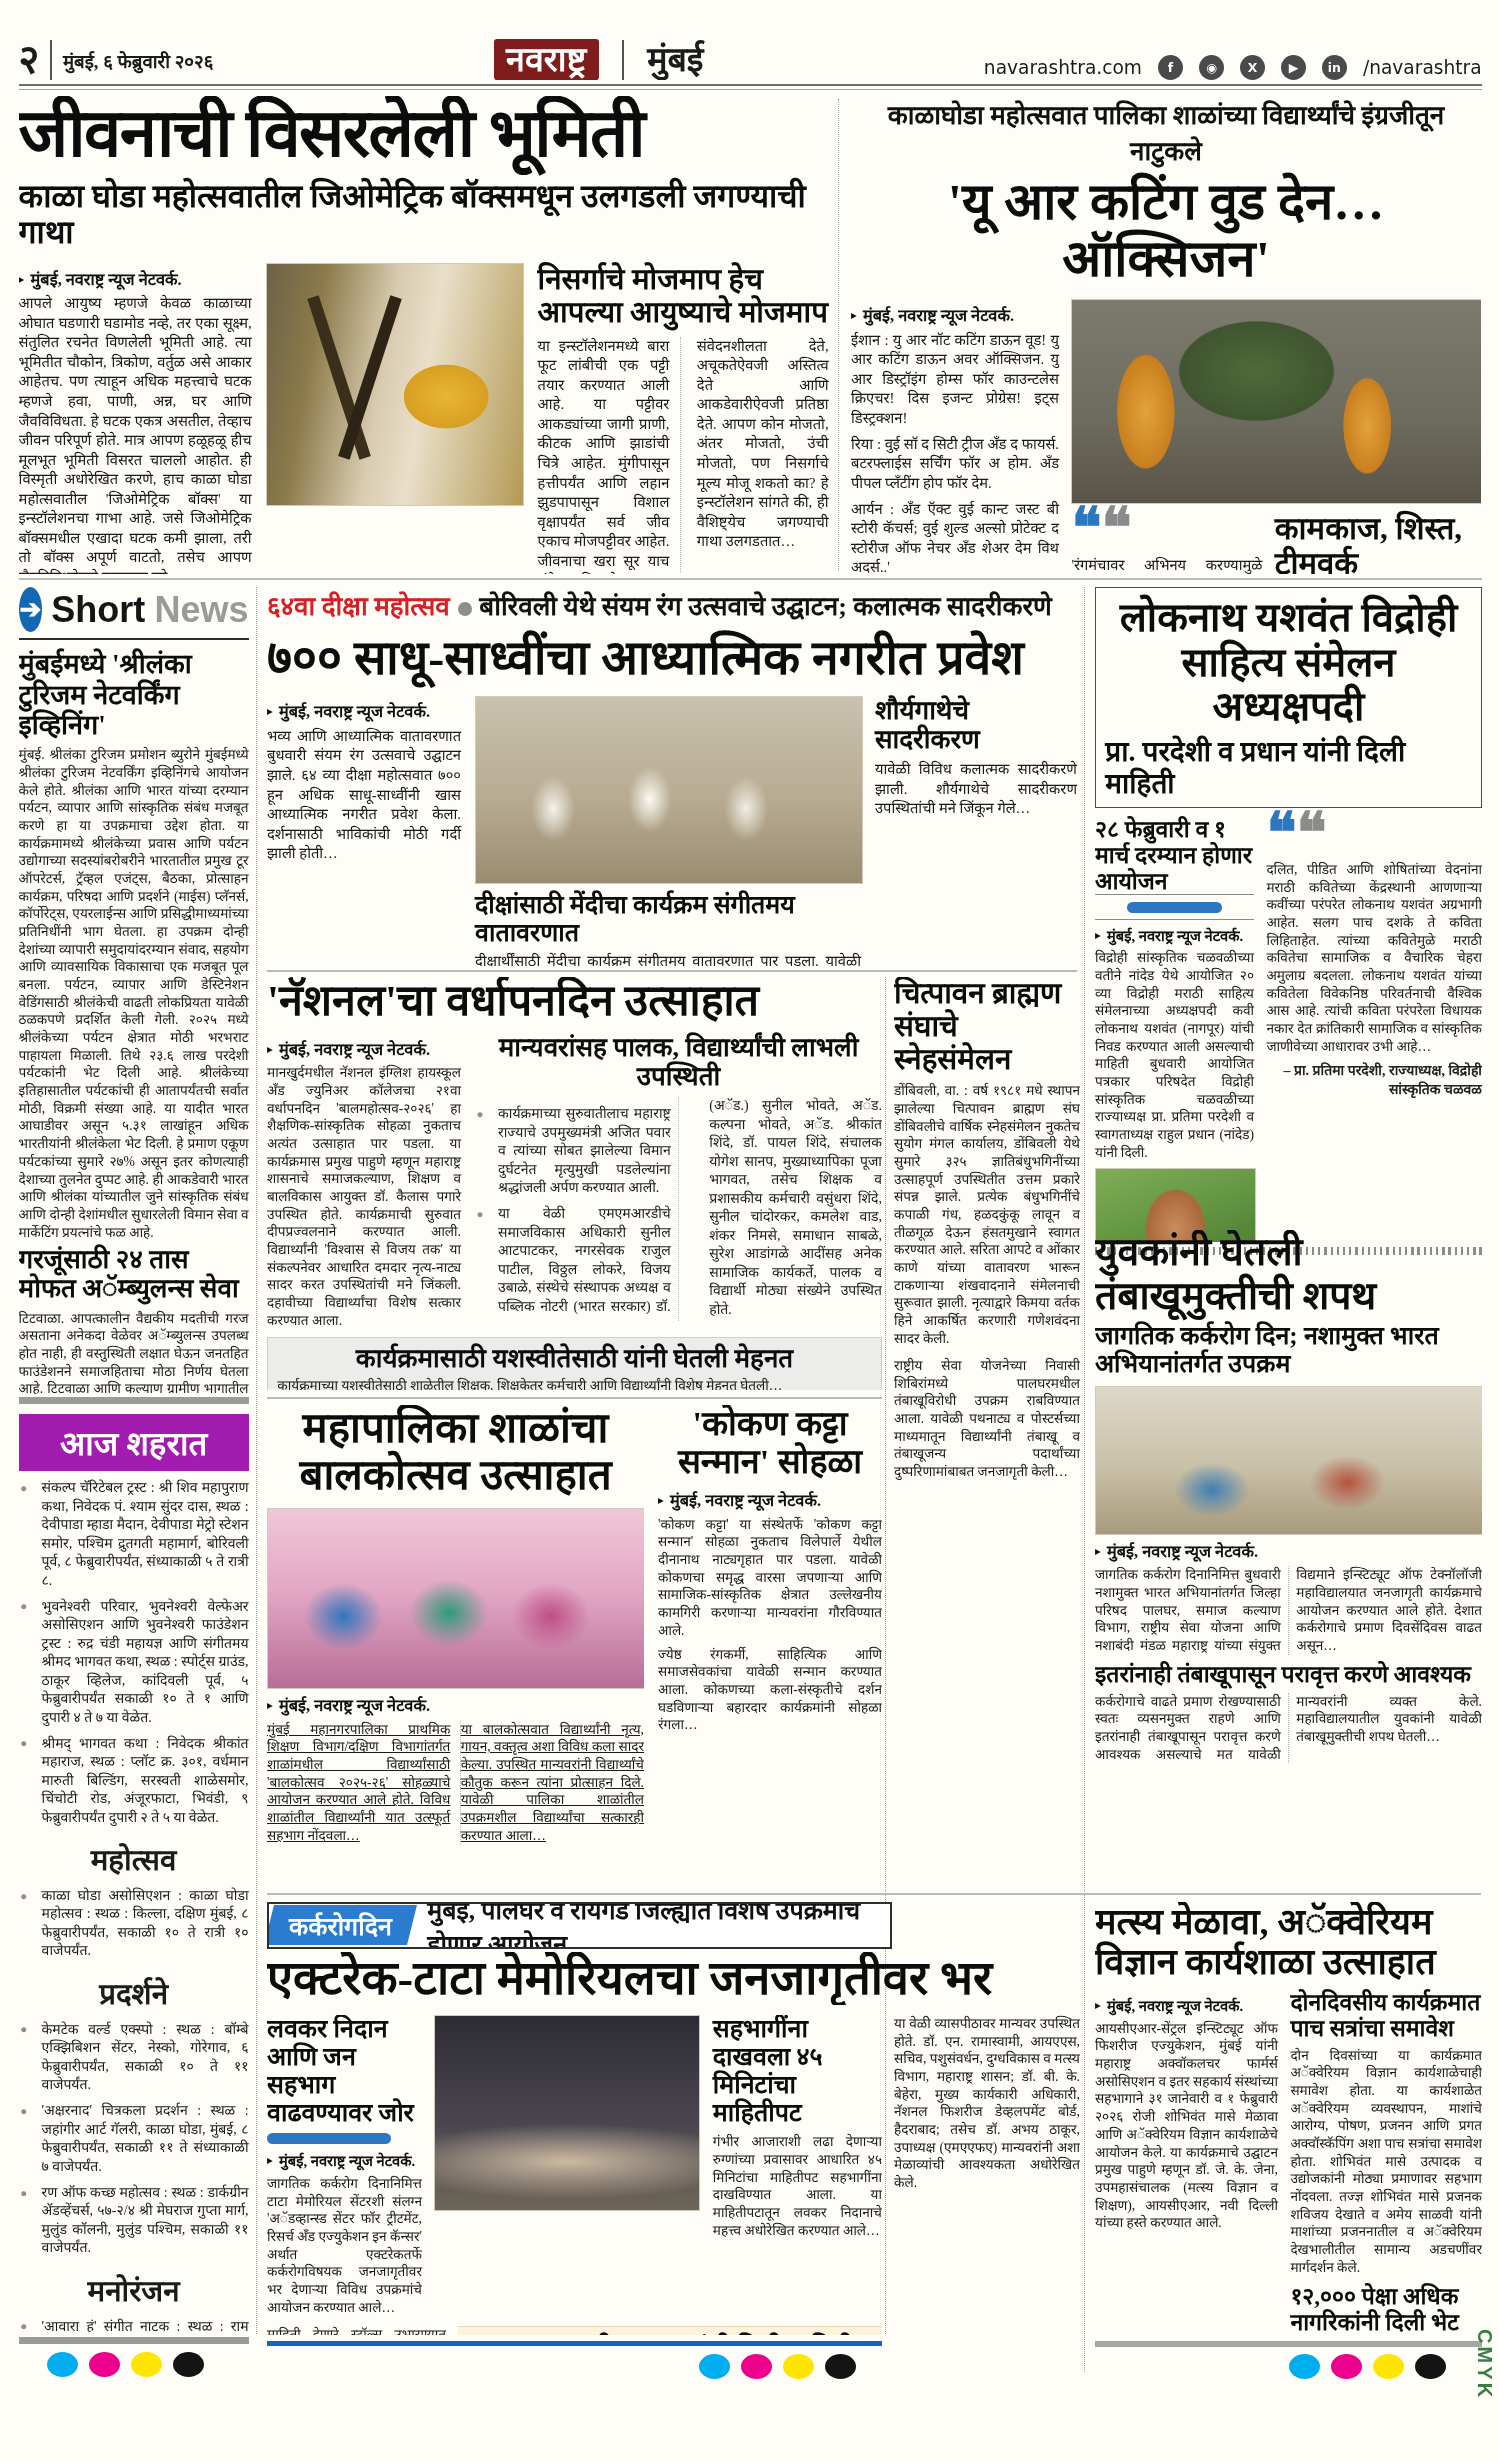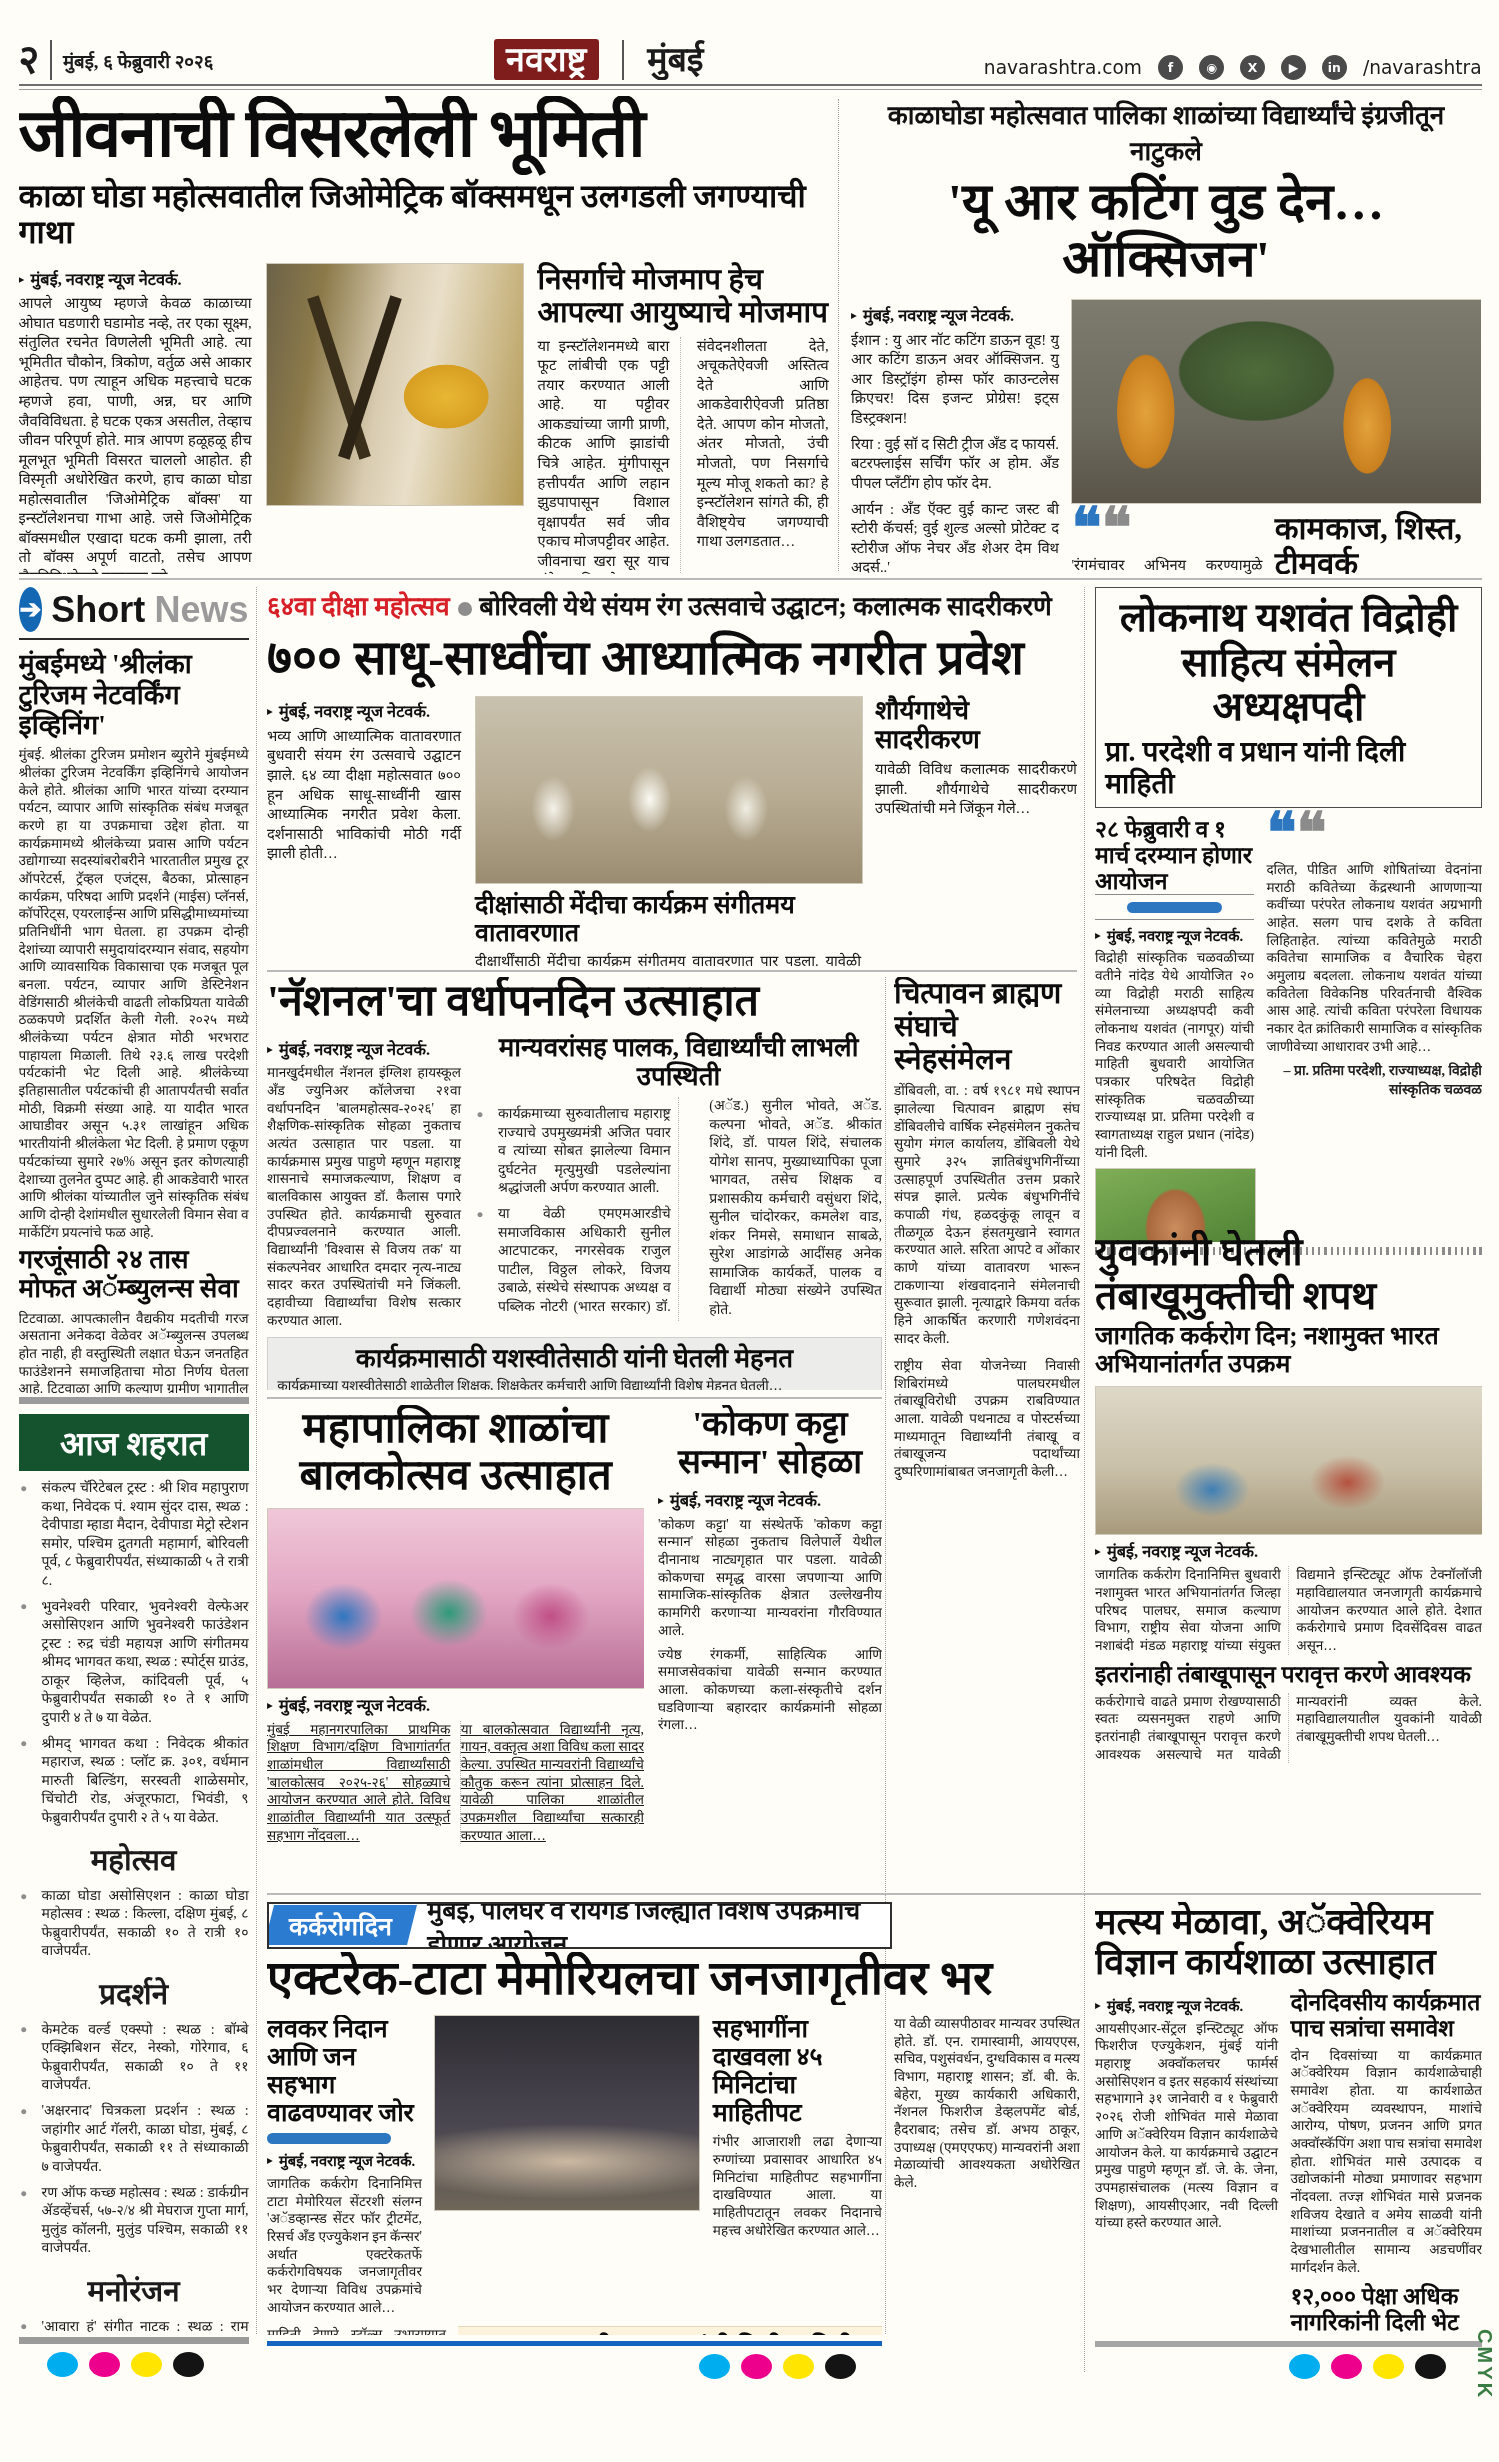--- a/index.html
+++ b/index.html
@@ -56,21 +56,21 @@
      linear-gradient(180deg,#ded8c8 0%, #c9c0a8 55%, #a89a7c 100%);}
   .ph-stage{background:
      radial-gradient(54px 47px at 20% 60%, #2f76c0 0%, transparent 72%),
      radial-gradient(54px 47px at 48% 58%, #2e9b7a 0%, transparent 72%),
      radial-gradient(54px 47px at 75% 60%, #c04f86 0%, transparent 72%),
      linear-gradient(180deg,#f0c7d8 0%, #e3a8c4 45%, #b86e96 100%);}
   .ph-hall{background:
      radial-gradient(233px 47px at 50% 75%, #cbb9a2 0%, transparent 80%),
      linear-gradient(180deg,#2e2c33 0%, #4a4650 55%, #6e6658 100%);}
   
-  .banner-blue{background:#14532d;color:#fff;text-align:center;font-weight:bold;font-size:33px;padding:6.2px 0;}
+  .banner-blue{background:#a21caf;color:#fff;text-align:center;font-weight:bold;font-size:33px;padding:6.2px 0;}
   .sn-head{display:flex;align-items:center;gap:9.3px;border-bottom:2.3px solid #2c2c2c;padding-bottom:6.2px;}
   .sn-icon{width:45px;height:45px;border-radius:50%;background:#1467b3;color:#fff;display:flex;align-items:center;justify-content:center;font-size:26px;font-weight:bold;}
   .sn-icon::before{content:"➔";}
   .sn-title-1{font-family:"Liberation Sans",sans-serif;font-weight:bold;font-size:36px;color:#151515;}
   .sn-title-2{font-family:"Liberation Sans",sans-serif;font-weight:bold;font-size:36px;color:#9a9a9a;}
   .lst{margin:0;padding:0;}
   .lst li{list-style:none;position:relative;padding-left:23px;margin:7.8px 0;font-size:14px;line-height:1.32;text-align:justify;}
   .lst li::before{content:"●";color:#8d8d8d;position:absolute;left:1.6px;top:1.6px;font-size:11.6px;}
   .subcenter{text-align:center;font-weight:bold;font-size:29.5px;margin:11px 0 3.1px;}
   .qmark{font-size:56px;line-height:0.6;font-weight:bold;}

